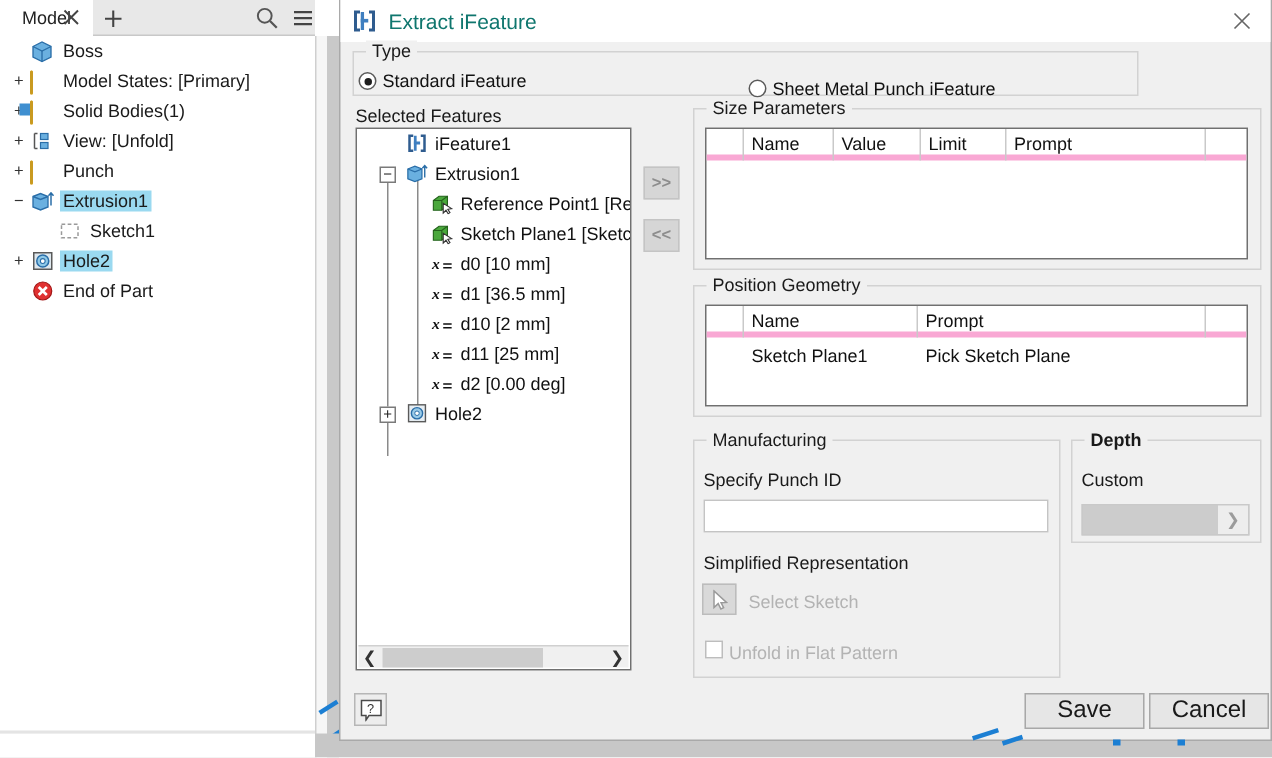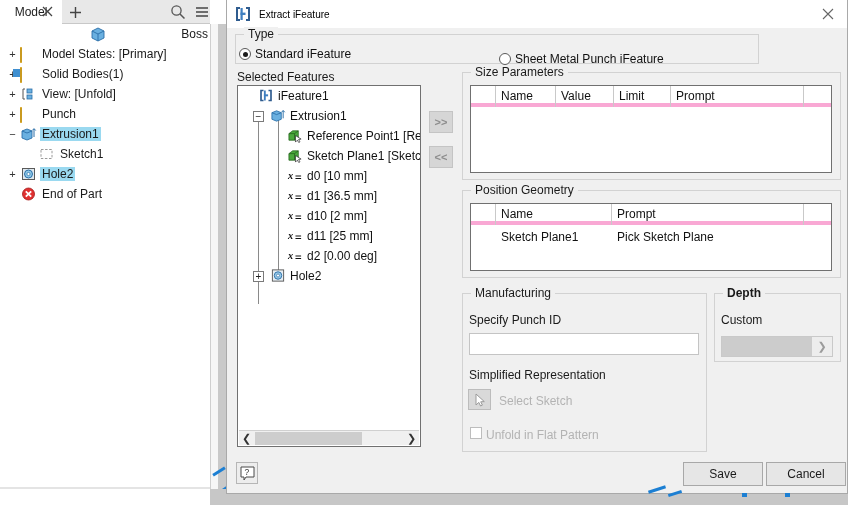--- a/index.html
+++ b/index.html
@@ -69,21 +69,21 @@
     background: #f0f0f0;
     border: 1px solid #a9a9a9;
     box-shadow: 0 0 0 0 rgba(0,0,0,0);
   }
   .dlg-title {
     position: absolute; left: 0; top: 0; right: 0; height: 28px;
     background: #ffffff;
     display: flex; align-items: center;
   }
   .dlg-title-icon { margin-left: 7px; width: 18px; height: 18px; }
-  .dlg-title-text { margin-left: 7px; font-size: 10px; color: #000000; }
+  .dlg-title-text { margin-left: 7px; font-size: 14px; color: #0f766e; }
   .dlg-close {
     position: absolute; right: 8px; top: 4px; width: 22px; height: 20px;
     display: flex; align-items: center; justify-content: center;
     color: #555; font-size: 15px; line-height: 1;
   }
 
   .group {
     position: absolute;
     border: 1px solid #d2d2d2;
     background: transparent;
@@ -154,21 +154,21 @@
   }
   .muted { color: #b3b3b3; }
 
   .checkbox {
     position: absolute; width: 12px; height: 12px;
     border: 1px solid #bdbdbd; background: #fff;
   }
 
   .btn {
     position: absolute; background: #e6e6e6; border: 1px solid #a8a8a8;
-    font-size: 12px; color: #1a1a1a;
+    font-size: 16px; color: #1a1a1a;
     display: flex; align-items: center; justify-content: center;
   }
   .helpbtn {
     position: absolute; width: 22px; height: 22px;
     background: #ededed; border: 1px solid #b6b6b6;
     display: flex; align-items: center; justify-content: center;
   }
 
   
   .canvas-strip { position: absolute; background: #bfbfbf; }
@@ -202,21 +202,21 @@
       </div>
       <div class="tab-menu">
         <svg width="16" height="16" viewBox="0 0 16 16">
             <path d="M2 4 H14 M2 8 H14 M2 12 H14" stroke="#444" stroke-width="1.5"></path>
           </svg>
       </div>
     </div>
 
     <div class="tree">
 
-      <div class="trow" style="padding-left:4px;justify-content:space-between;">
+      <div class="trow" style="padding-left:4px;">
         <span class="expander none"></span>
         <span class="ticon">
           <svg width="17" height="16" viewBox="0 0 17 16">
             <path d="M2 5 L8 2 L14 5 L14 12 L8 15 L2 12 Z" fill="#6ab0e0" stroke="#2a6ea8" stroke-width="0.9"></path>
             <path d="M2 5 L8 8 L14 5" fill="none" stroke="#2a6ea8" stroke-width="0.9"></path>
             <path d="M8 8 L8 15" fill="none" stroke="#2a6ea8" stroke-width="0.9"></path>
           </svg>
         </span>
         <span class="tlabel">Boss</span>
       </div>
@@ -339,21 +339,21 @@
       <span>Sheet Metal Punch iFeature</span>
     </div>
 
     <div class="panel-label" style="left:10px; top:70px;">Selected Features</div>
 
     <div class="featbox" style="left:10px; top:85px; width:184px; height:362px;">
 
       <div class="vline" style="left:20px; top:30px; height:188px;"></div>
       <div class="vline" style="left:40px; top:30px; height:160px;"></div>
 
-      <div class="frow" style="padding-left:8px;">
+      <div class="frow" style="padding-left:20px;">
         <span style="width:12px; flex:0 0 auto;"></span>
         <span class="ticon">
           <svg width="16" height="15" viewBox="0 0 18 18">
             <path d="M2 2 H6 V4 H4 V14 H6 V16 H2 Z" fill="#2f5c8f"></path>
             <path d="M16 2 H12 V4 H14 V14 H12 V16 H16 Z" fill="#2f5c8f"></path>
             <rect x="6.5" y="7.6" width="5" height="2.4" fill="#3f7fc0"></rect>
             <rect x="6.5" y="3" width="2.2" height="12" fill="#3f7fc0"></rect>
           </svg>
         </span>
         <span>iFeature1</span>

